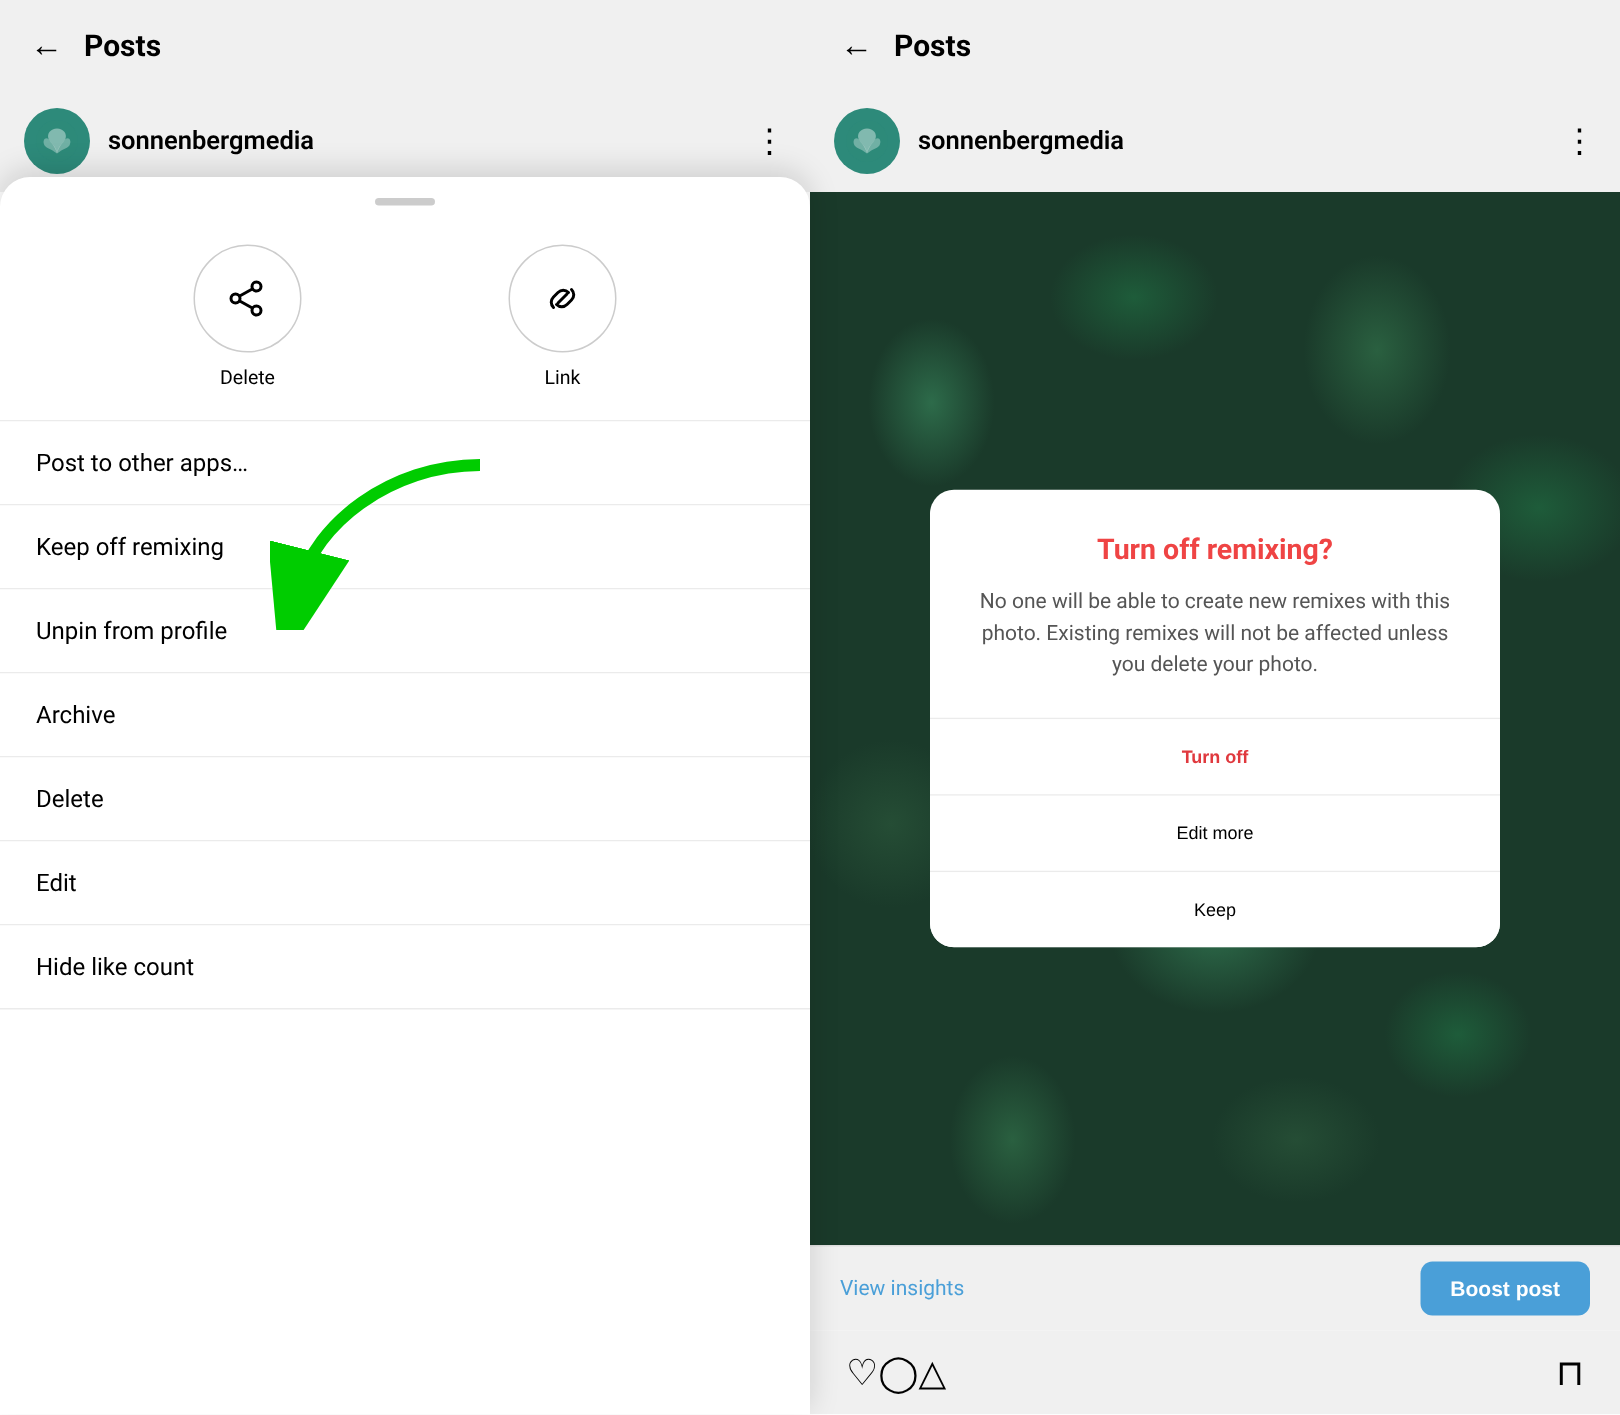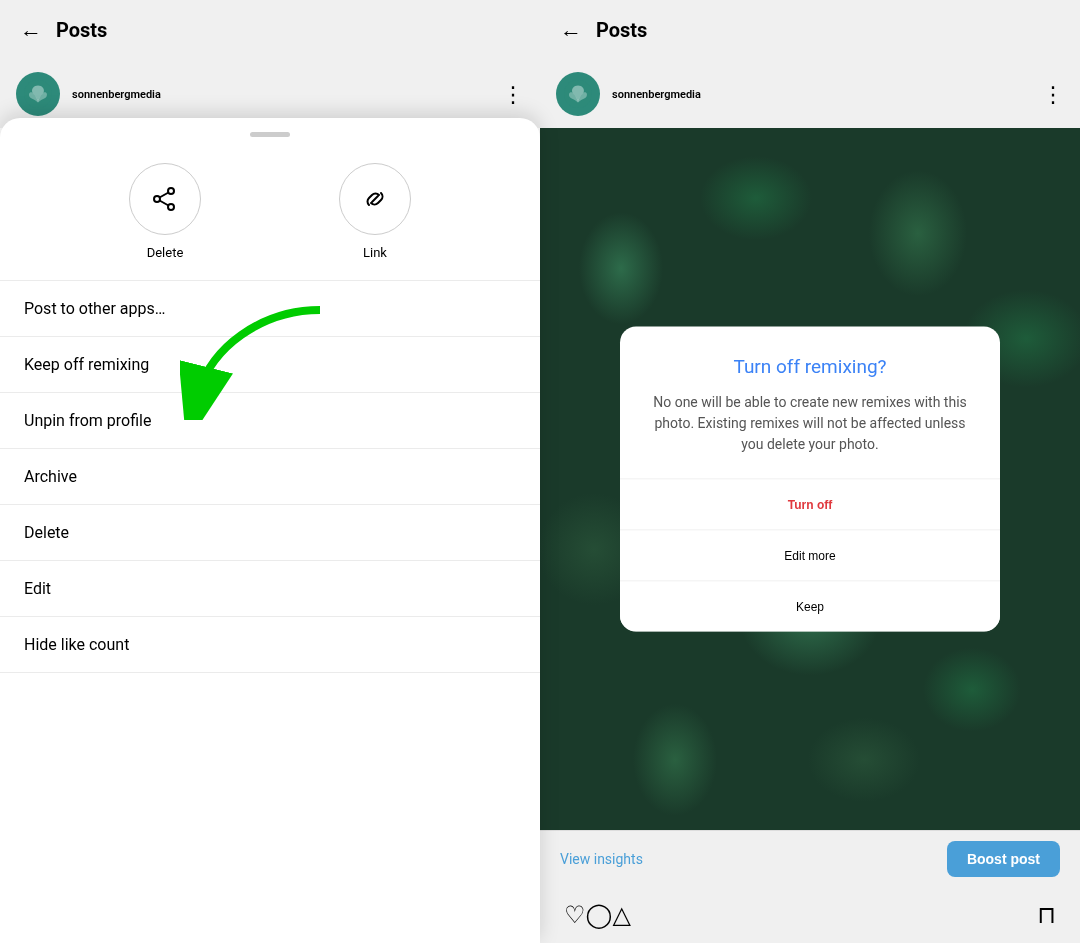--- a/index.html
+++ b/index.html
@@ -62,21 +62,21 @@
       align-items: center;
       justify-content: center;
       overflow: hidden;
     }
     .avatar svg {
       width: 28px;
       height: 28px;
       opacity: 0.8;
     }
     .username {
-      font-size: 11px;
+      font-size: 17px;
       font-weight: 600;
       color: #000;
     }
     .three-dots {
       font-size: 22px;
       color: #000;
       cursor: pointer;
     }
 
     
@@ -213,24 +213,24 @@
       border-radius: 16px;
       width: 380px;
       z-index: 10;
       overflow: hidden;
       top: 50%;
       left: 50%;
       transform: translate(-50%, -50%);
     }
     .dialog-title {
       font-size: 19px;
-      font-weight: 400;
+      font-weight: 700;
       text-align: center;
       padding: 28px 32px 14px;
-      color: #3b82f6;
+      color: #ef4444;
     }
     .dialog-body {
       font-size: 14px;
       color: #555;
       text-align: center;
       padding: 0 28px 24px;
       line-height: 1.5;
     }
     .dialog-divider {
       height: 1px;

